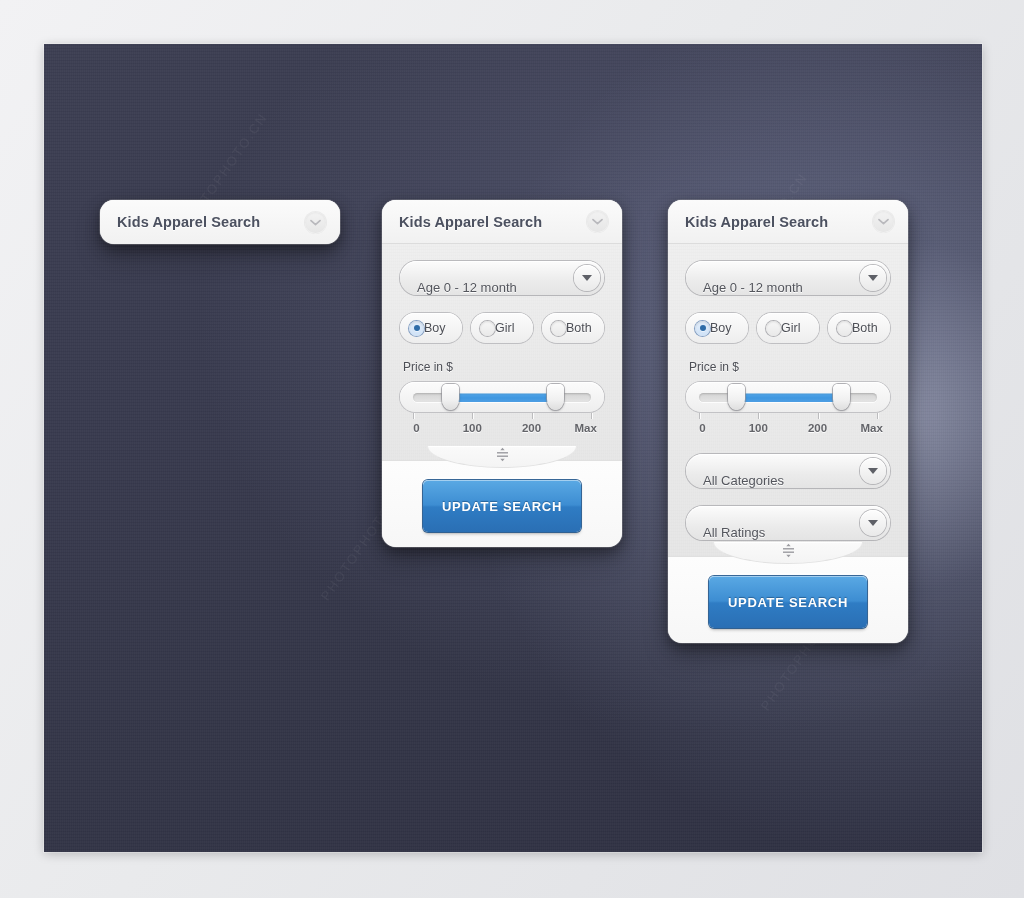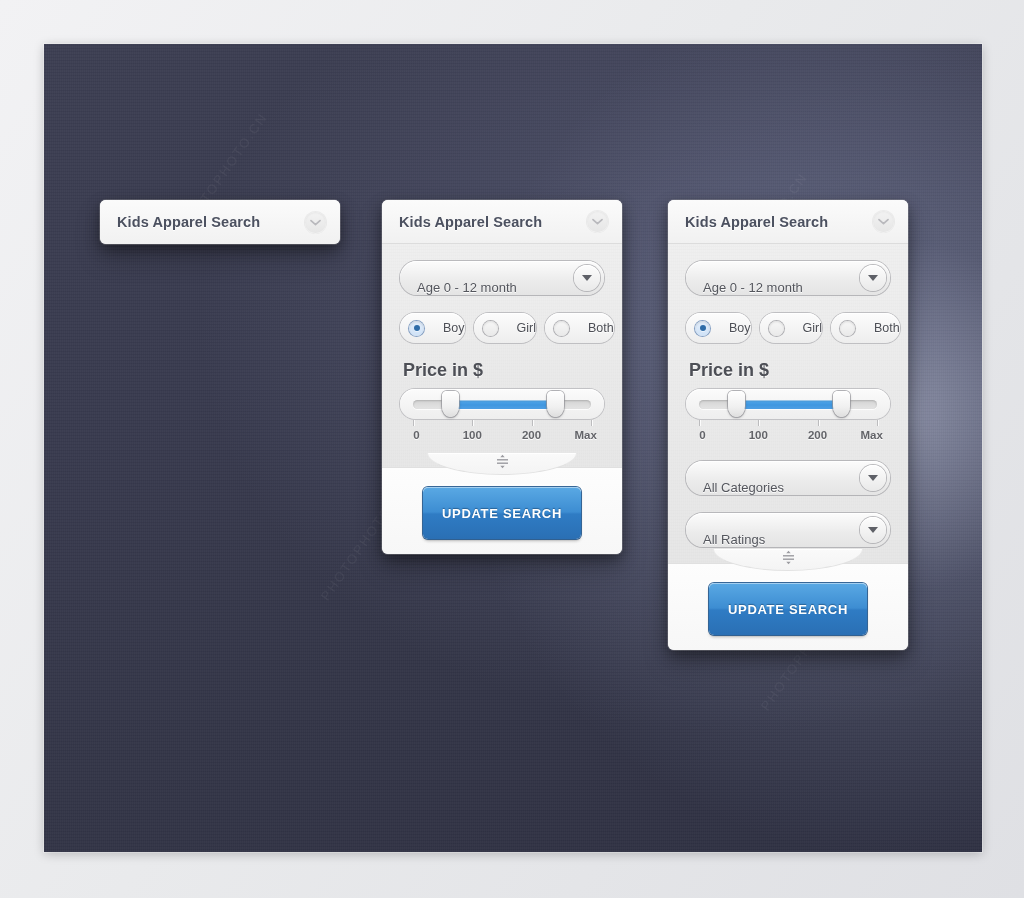--- a/index.html
+++ b/index.html
@@ -54,21 +54,21 @@
     letter-spacing: 2px;
     transform: rotate(-55deg);
     white-space: nowrap;
     pointer-events: none;
     user-select: none;
   }
 
   
   .panel {
     position: absolute;
-    border-radius: 6px;
+    border-radius: 14px;
     background:
       linear-gradient(#f4f4f4, #ececec 55%, #e8e8e8);
     box-shadow:
       0 1px 0 rgba(255,255,255,0.85) inset,
       0 0 0 1px rgba(150,150,155,0.35),
       0 5px 14px rgba(0,0,0,0.40),
       0 14px 26px rgba(0,0,0,0.22);
     overflow: hidden;
   }
   .panel::before {
@@ -178,21 +178,21 @@
   .radio {
     flex: 1;
     height: 30px;
     border-radius: 15px;
     background: linear-gradient(#fcfcfc, #ededed);
     box-shadow:
       0 0 0 1px rgba(172,172,176,0.7),
       0 1px 0 rgba(255,255,255,0.95) inset;
     display: flex;
     align-items: center;
-    gap: 19px;
+    gap: 0;
     padding-left: 9px;
   }
   .dot {
     width: 15px; height: 15px;
     border-radius: 50%;
     background: linear-gradient(#f7f7f7, #e9e9e9);
     box-shadow: 0 0 0 1px rgba(163,163,168,0.85), 0 1px 2px rgba(0,0,0,0.10) inset;
     flex: 0 0 auto;
     display: flex;
     align-items: center;
@@ -211,25 +211,24 @@
   }
   .radio.on .dot i { display: block; }
   .radio-label {
     font-size: 12.5px;
     color: #4d4f56;
     text-shadow: 0 1px 0 rgba(255,255,255,0.9);
   }
 
   
   .slider-title {
-    font-size: 18px;
+    font-size: 12px;
     color: #4d4f56;
     text-shadow: 0 1px 0 rgba(255,255,255,0.9);
     margin: 0 0 8px 3px;
-    font-weight: bold;
   }
   .slider-shell {
     position: relative;
     height: 30px;
     border-radius: 15px;
     background: linear-gradient(#fbfbfb, #eeeeee);
     box-shadow:
       0 0 0 1px rgba(174,174,178,0.65),
       0 1px 0 rgba(255,255,255,0.95) inset;
     padding: 0 13px;

